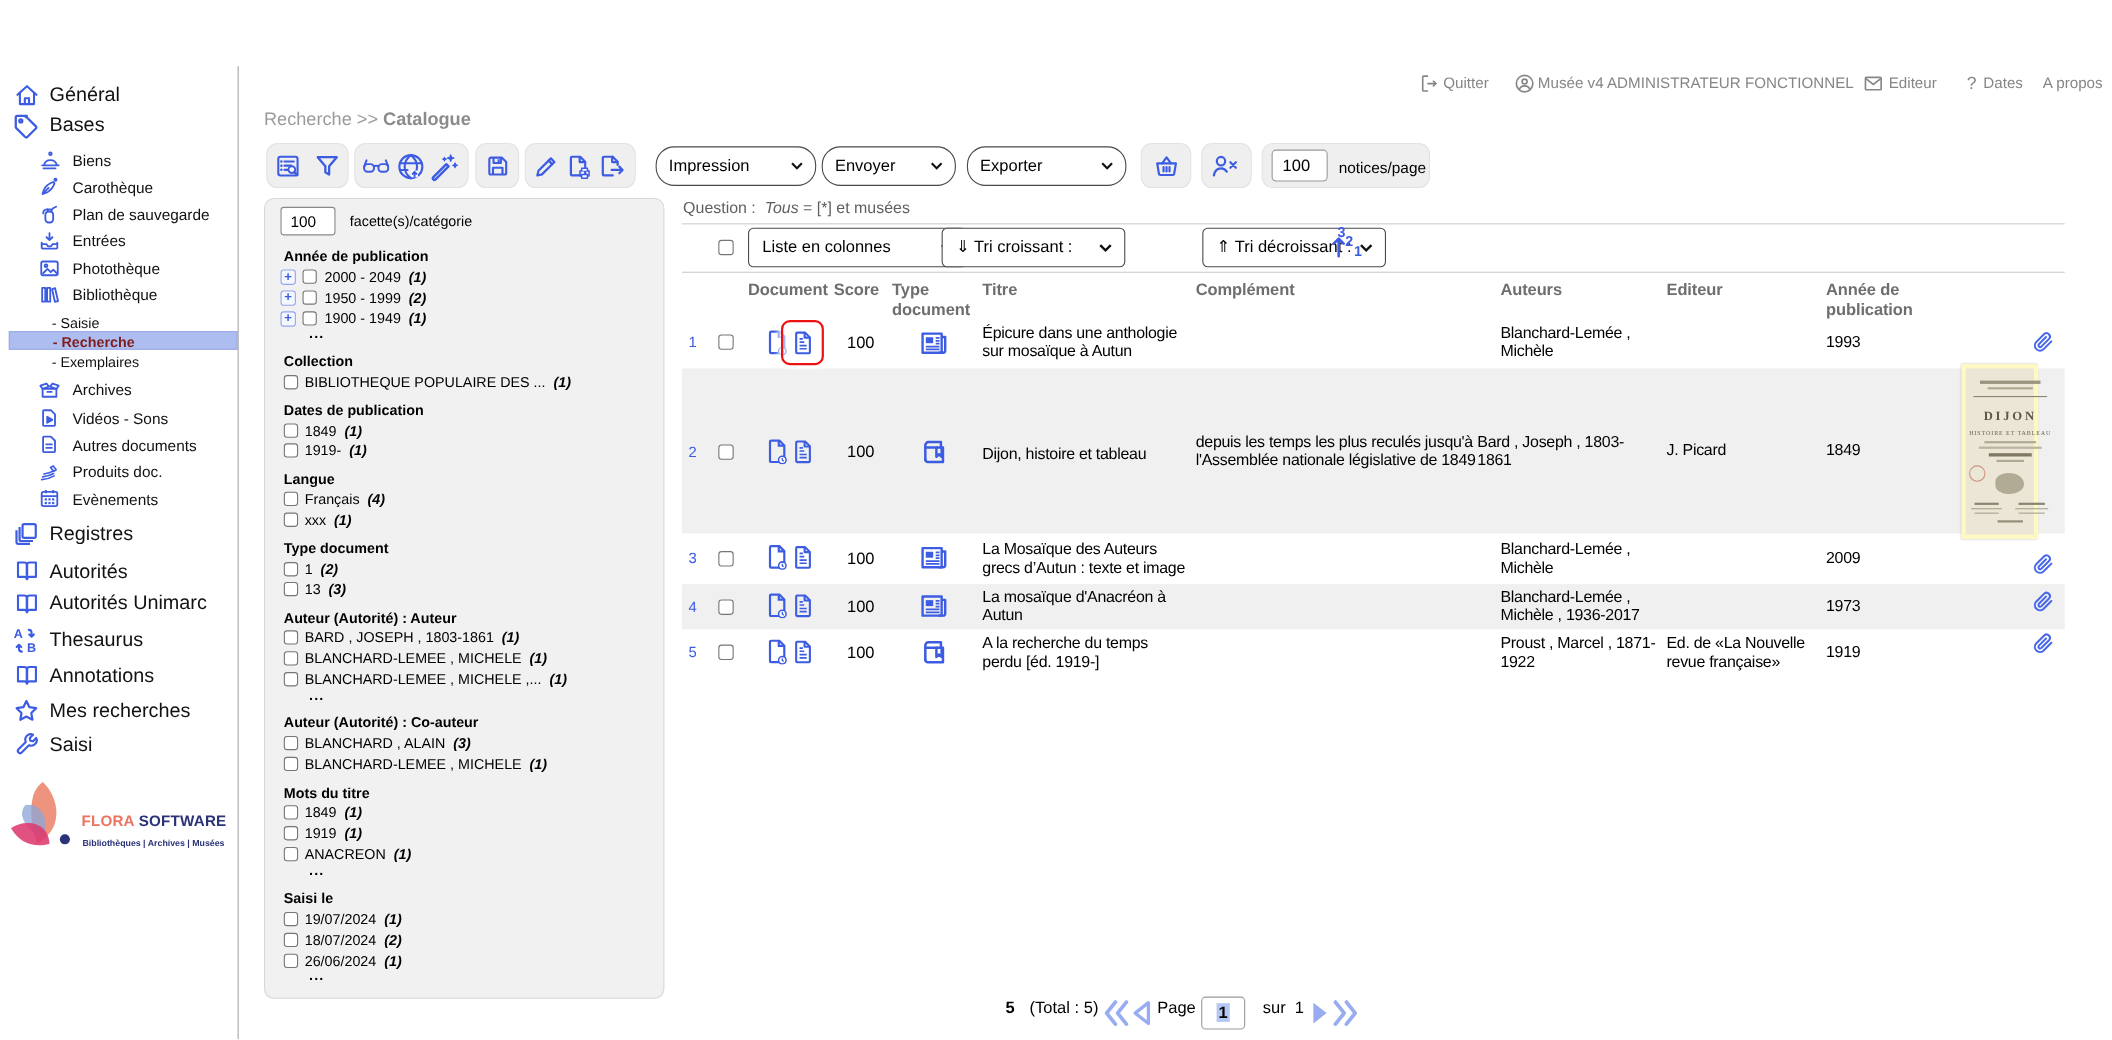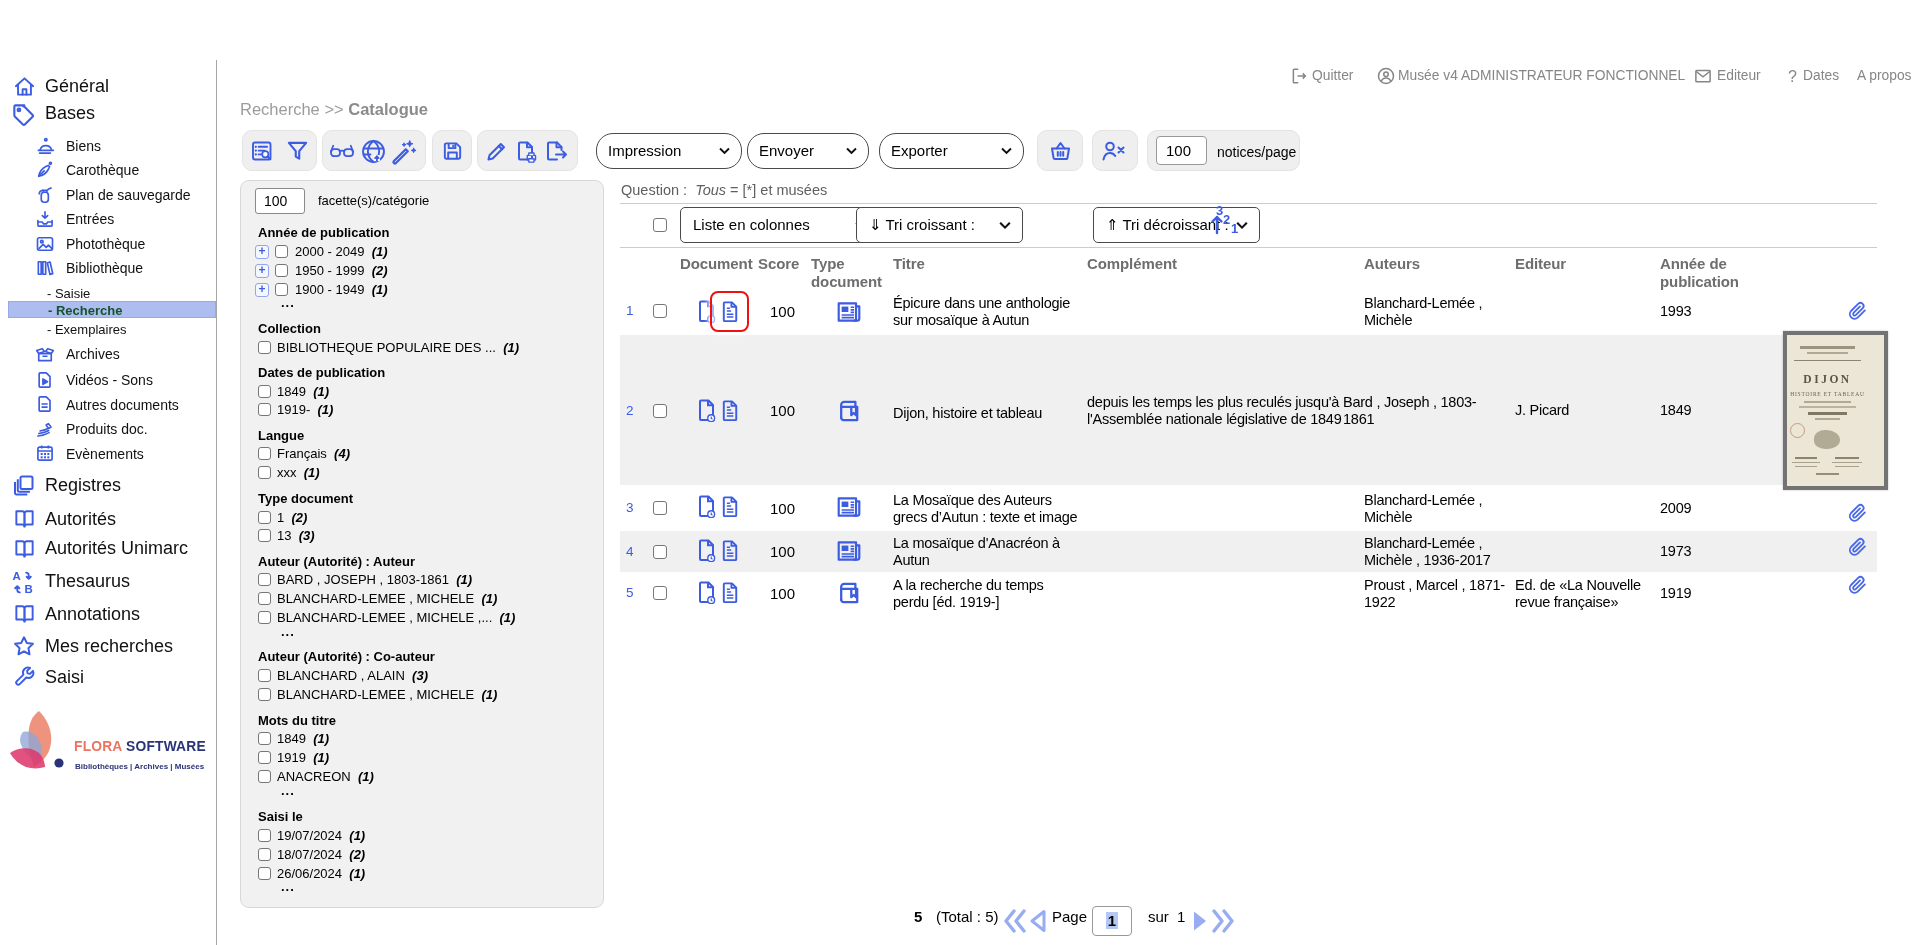--- a/index.html
+++ b/index.html
@@ -18,21 +18,21 @@
 .linkbar{position:absolute;left:0;top:60px;width:1920px;height:34px;font-size:13.8px;color:#868686;white-space:nowrap}
 .linkbar span.t{position:absolute;top:8px}
 .linkbar svg{position:absolute;top:7px}
 
 .sidebar{position:absolute;left:0;top:60px;width:217px;height:885px;border-right:1px solid #a6a6a6;background:#fff}
 .nav1{position:absolute;left:45px;font-size:18px;color:#111;white-space:nowrap}
 .nav2{position:absolute;left:66px;font-size:14px;color:#111;white-space:nowrap}
 .nav3{position:absolute;left:47px;font-size:13px;color:#111;white-space:nowrap}
 .sidebar svg{position:absolute}
 .hl{position:absolute;left:8px;top:241px;width:208px;height:17px;background:#aebdf0;border:1px solid #98a9e8;}
-.hl span{position:absolute;left:39px;top:1px;font-size:13px;font-weight:bold;color:#14532d}
+.hl span{position:absolute;left:39px;top:1px;font-size:13px;font-weight:bold;color:#7f1d1d}
 
 .logo-sub{position:absolute;font-weight:bold;color:#2b3377;white-space:nowrap}
 
 .crumb{position:absolute;left:240px;top:100px;font-size:16.5px;color:#9b9b9b}
 .crumb b{color:#8b8b8b}
 
 .pill{position:absolute;top:130px;height:41px;background:#efefef;border:1px solid #e3e3e3;border-radius:10px}
 .tsel{position:absolute;top:133px;height:36px;border:1.5px solid #4a4a4a;border-radius:17px;background:#fff;font-size:15px;color:#000;line-height:33px;padding-left:11px;white-space:nowrap}
 .tsel .chev{position:absolute;right:10px;top:10px}
 .csel{position:absolute;top:207px;height:36px;border:1.5px solid #4a4a4a;border-radius:5px;background:#fff;font-size:15px;color:#000;line-height:33px;padding-left:12px;white-space:nowrap}
@@ -53,21 +53,21 @@
 .hr{position:absolute;background:#ccc;height:1px}
 .th{position:absolute;font-size:15px;letter-spacing:-0.1px;white-space:nowrap;font-weight:bold;color:#6e6e6e;line-height:18px}
 .rownum{position:absolute;font-size:13.5px;color:#3c5ce2}
 .score{position:absolute;font-size:15px}
 .cell{position:absolute;font-size:14.5px;letter-spacing:-0.25px;line-height:16.5px}
 .rowbg{position:absolute;left:620px;background:#f0f0f0}
 .redbox{position:absolute;border:2.5px solid #ee1111;border-radius:8px;background:rgba(255,255,255,.55);box-shadow:0 0 4px 2px rgba(255,255,255,.85)}
 
 .pag{position:absolute;top:908px;font-size:15px}
 
-.cover{position:absolute;left:1783px;top:331px;width:105px;height:159px;background:#737373;box-shadow:0 0 2px rgba(0,0,0,.25)}
+.cover{position:absolute;left:1783px;top:331px;width:70px;height:159px;background:#fef9c3;box-shadow:0 0 2px rgba(0,0,0,.25)}
 .cover .in{position:absolute;left:4px;top:4px;right:4px;bottom:4px;background:#ebe6d6}
 </style>
 </head>
 <body>
 <div id="app">
 <div class="linkbar">
   <svg style="left:1290px" width="18" height="18" viewBox="0 0 24 24" fill="none" stroke="#868686" stroke-width="2">
         <path d="M11 3H5.5a1 1 0 0 0-1 1v16a1 1 0 0 0 1 1H11"></path>
         <path d="M10 12h10M17 8.5l3.5 3.5-3.5 3.5"></path>
       </svg>

